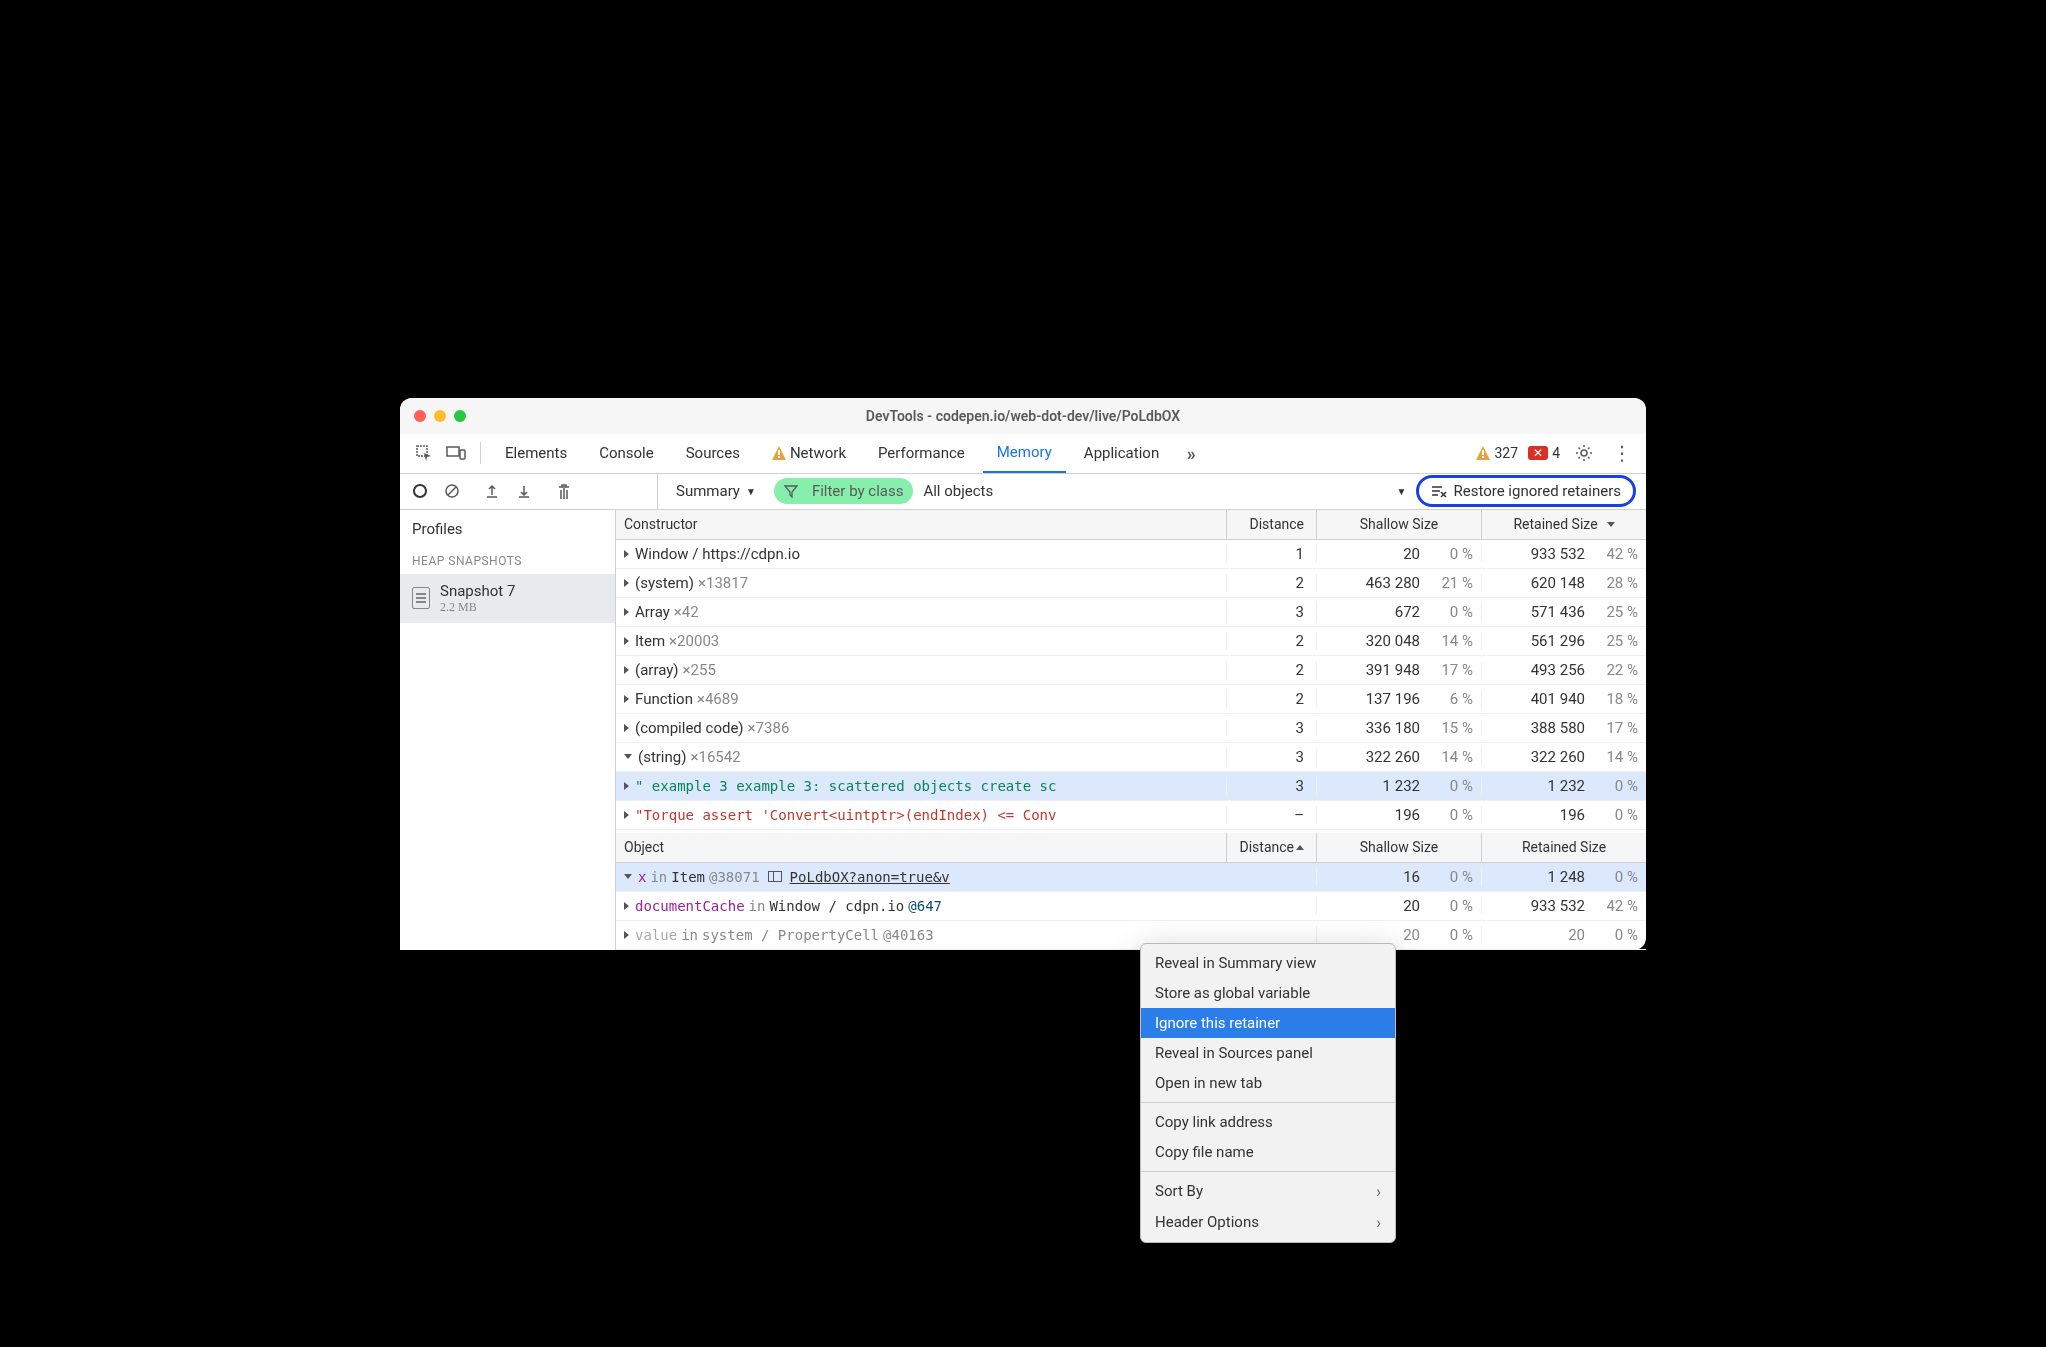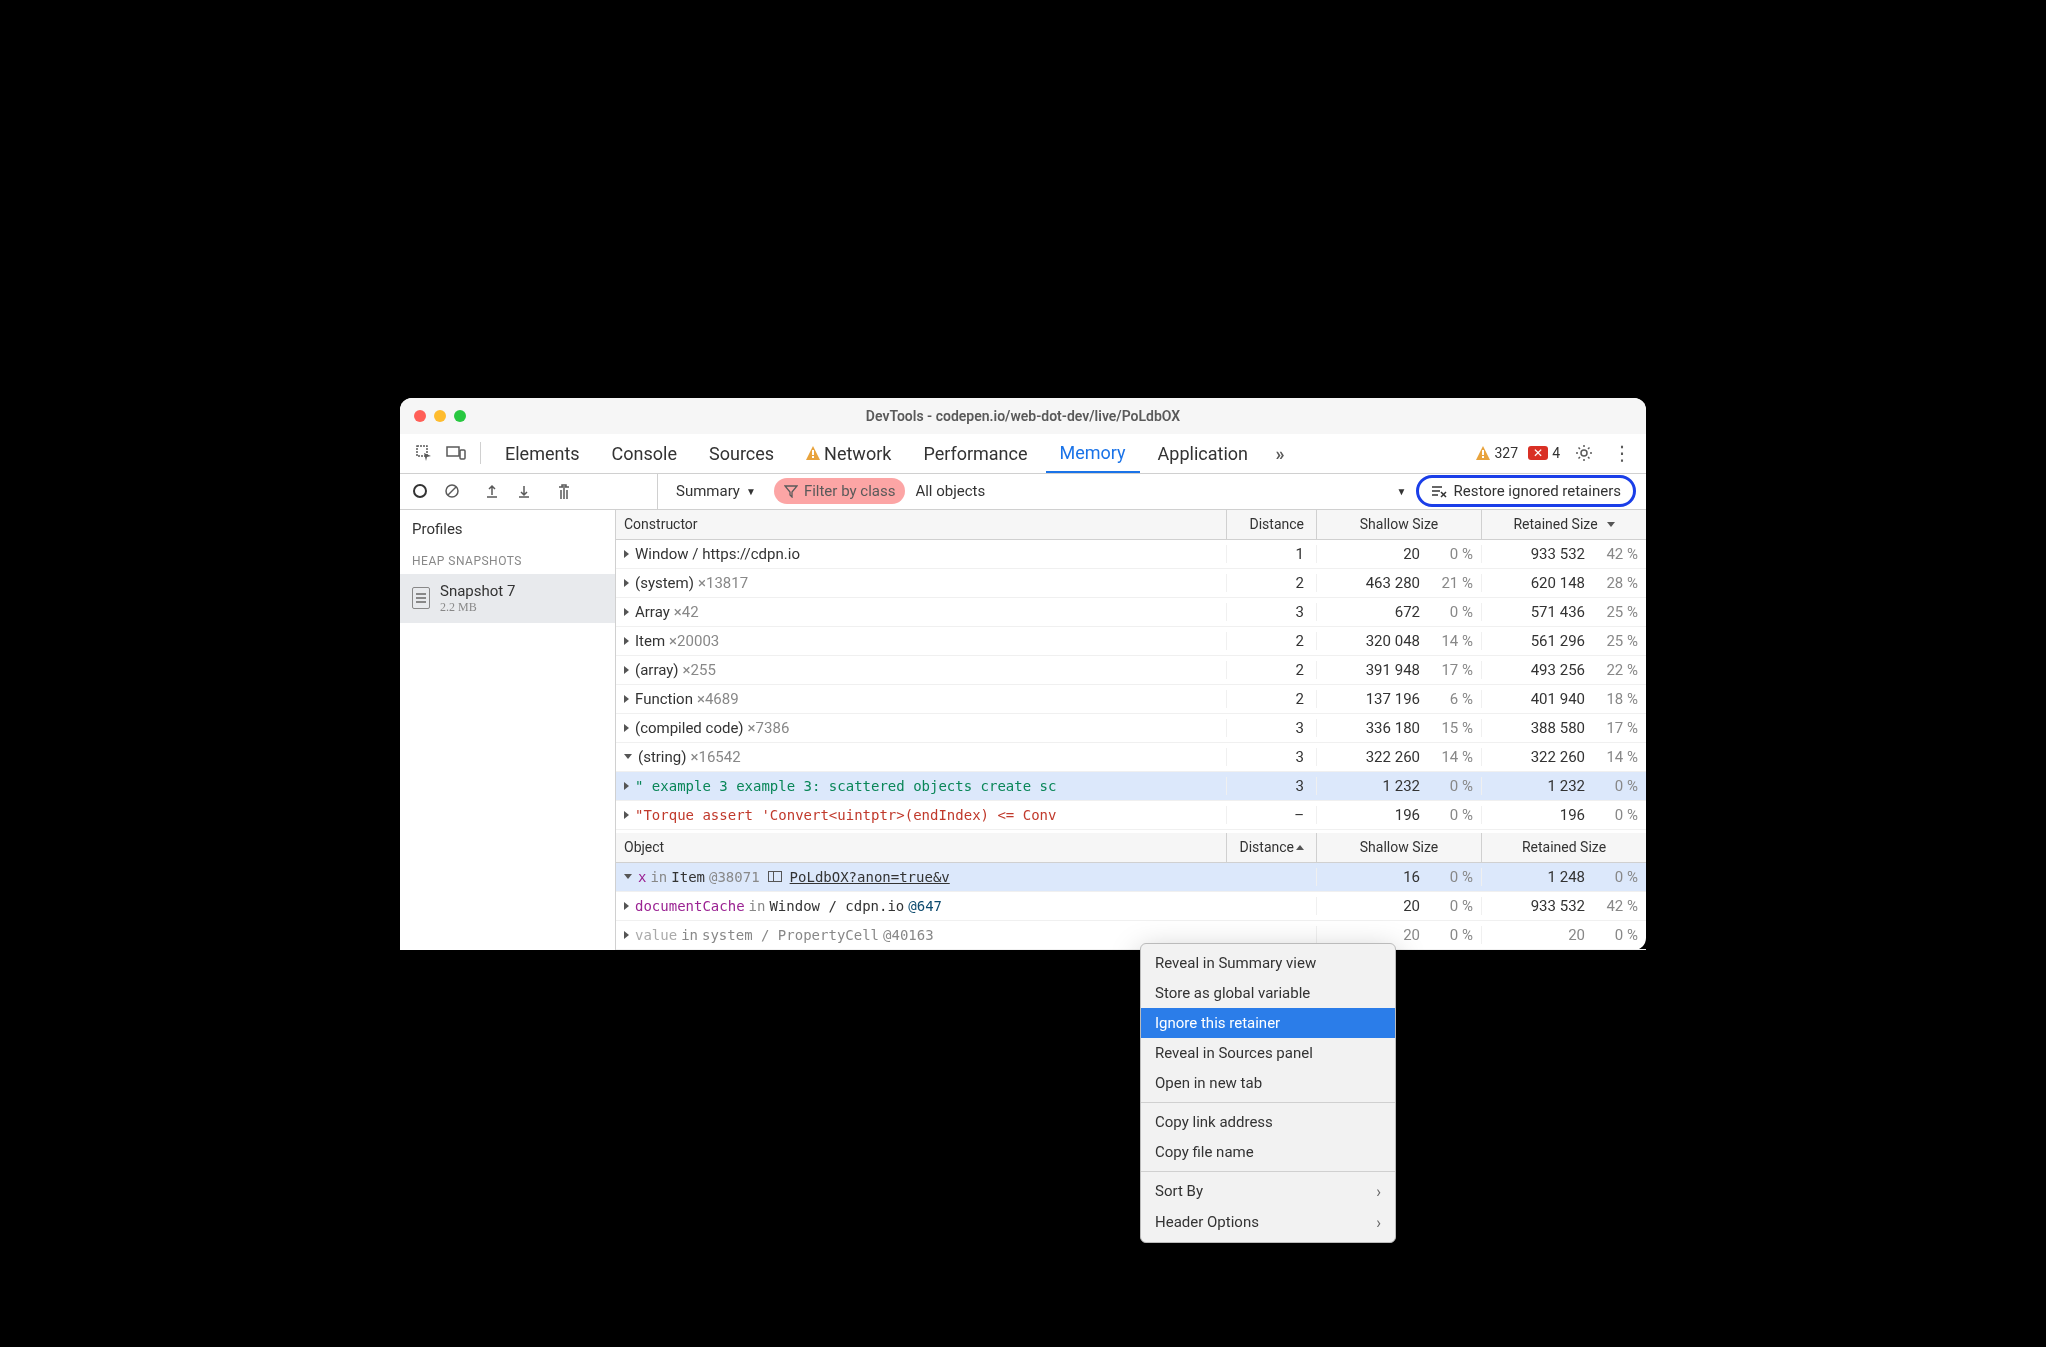--- a/index.html
+++ b/index.html
@@ -41,38 +41,38 @@
   height: 40px;
   background: #fff;
   border-bottom: 1px solid #d0d0d0;
   display: flex;
   align-items: center;
   padding: 0 10px;
   gap: 4px;
 }
 .tabbar .tool { width: 28px; height: 28px; display: flex; align-items: center; justify-content: center; color: #5a5a5a; }
 .tabbar .sep { width: 1px; height: 22px; background: #d0d0d0; margin: 0 6px; }
-.tabbar .tab { padding: 0 14px; height: 40px; display: flex; align-items: center; color: #333; cursor: pointer; font-size: 18px; }
+.tabbar .tab { padding: 0 14px; height: 40px; display: flex; align-items: center; color: #333; cursor: pointer; font-size: 15px; }
 .tabbar .tab.active { color: #1a73e8; border-bottom: 2px solid #1a73e8; }
 .tabbar .spacer { flex: 1; }
 .tabbar .right { display: flex; align-items: center; gap: 10px; }
 .warn { color: #d68a00; font-size: 14px; display: flex; align-items: center; gap: 4px; }
 .err { color: #fff; background: #d93025; border-radius: 3px; padding: 0 5px; font-size: 12px; display: flex; align-items: center; gap: 3px; }
 .err-num { color: #333; }
 .toolbar2 {
   height: 36px;
   border-bottom: 1px solid #d0d0d0;
   display: flex;
   align-items: center;
 }
 .toolbar2 .left { width: 258px; display: flex; align-items: center; padding: 0 8px; gap: 8px; border-right: 1px solid #d0d0d0; height: 100%; }
 .toolbar2 .left .tool { width: 24px; height: 24px; display:flex; align-items:center; justify-content:center; color:#5a5a5a; }
 .toolbar2 .right { flex: 1; display: flex; align-items: center; padding: 0 10px; gap: 10px; }
 .dropdown { display: flex; align-items: center; gap: 6px; padding: 4px 8px; font-size: 15px; }
-.filter { display: flex; align-items: center; gap: 6px; padding: 4px 10px; background: #fca5a5; border-radius: 14px; color: #5a5a5a; font-size: 15px; }
+.filter { display: flex; align-items: center; gap: 14px; padding: 4px 10px; background: #86efac; border-radius: 14px; color: #5a5a5a; font-size: 15px; }
 .restore-btn { 
   display: flex; align-items: center; gap: 6px; 
   padding: 4px 12px; border: 3px solid #1a3ee8; border-radius: 16px; 
   font-size: 15px; color: #333; margin-left: auto;
 }
 .objects-dd { display: flex; align-items: center; gap: 4px; font-size: 15px; flex: 1; }
 .main { display: flex; height: 440px; }
 .sidebar { width: 216px; border-right: 1px solid #d0d0d0; background: #fff; }
 .sidebar .h { padding: 10px 12px; font-size: 15px; color: #333; }
 .sidebar .sh { padding: 6px 12px; font-size: 12px; color: #888; letter-spacing: 0.5px; }

